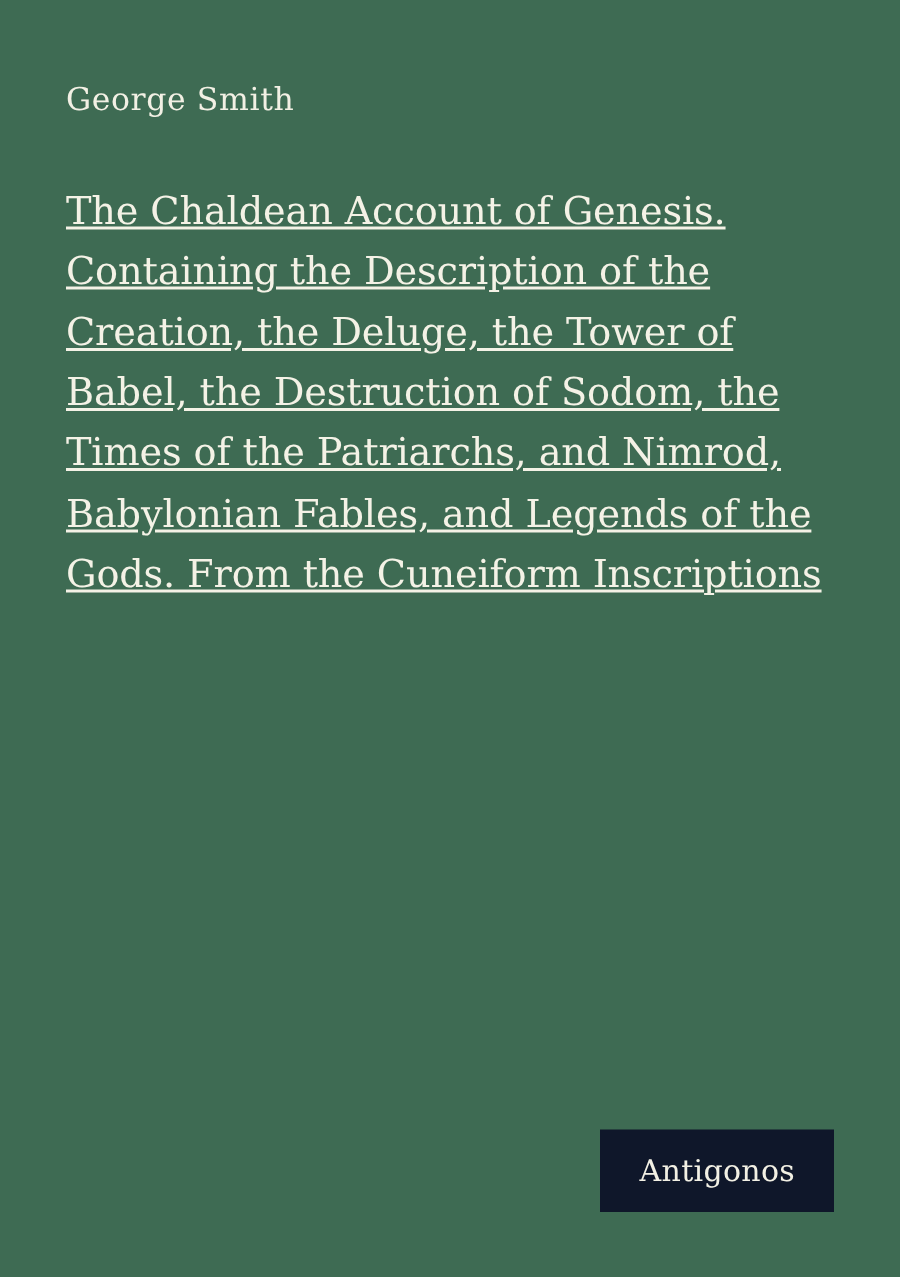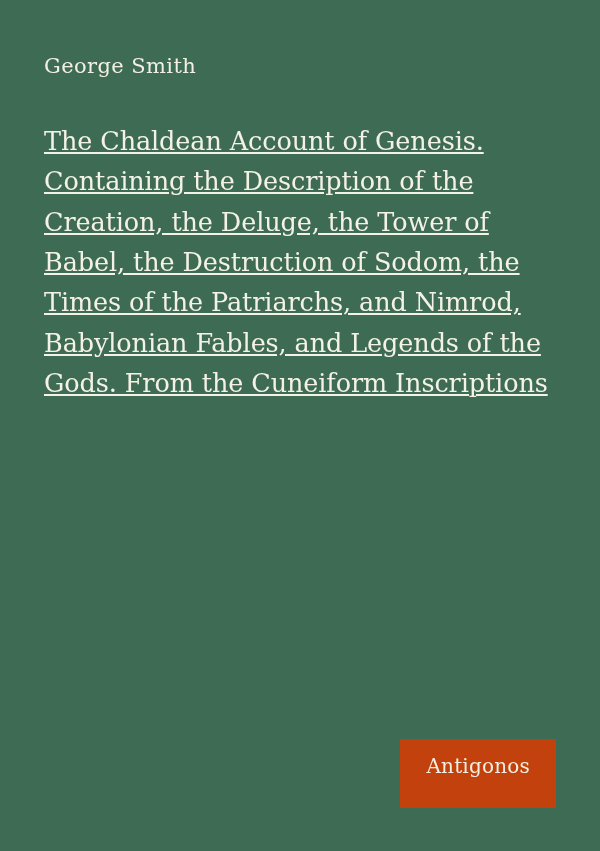--- a/index.html
+++ b/index.html
@@ -43,26 +43,26 @@
     max-width: 530px;
     text-decoration: underline;
   }
   .publisher-wrap {
     position: absolute;
     right: 44px;
     bottom: 43px;
   }
   .publisher {
     display: inline-block;
-    background: #c2410c;
+    background: #0f172a;
     color: #f2f0e4;
     font-family: "DejaVu Serif", serif;
     font-size: 20px;
     letter-spacing: 0.2px;
-    padding: 17px 26px 32px 26px;
+    padding: 17px 26px 18px 26px;
     line-height: 1;
     white-space: nowrap;
   }
 </style>
 </head>
 <body>
 
 <div class="cover">
 
   <div class="author">George Smith</div>

